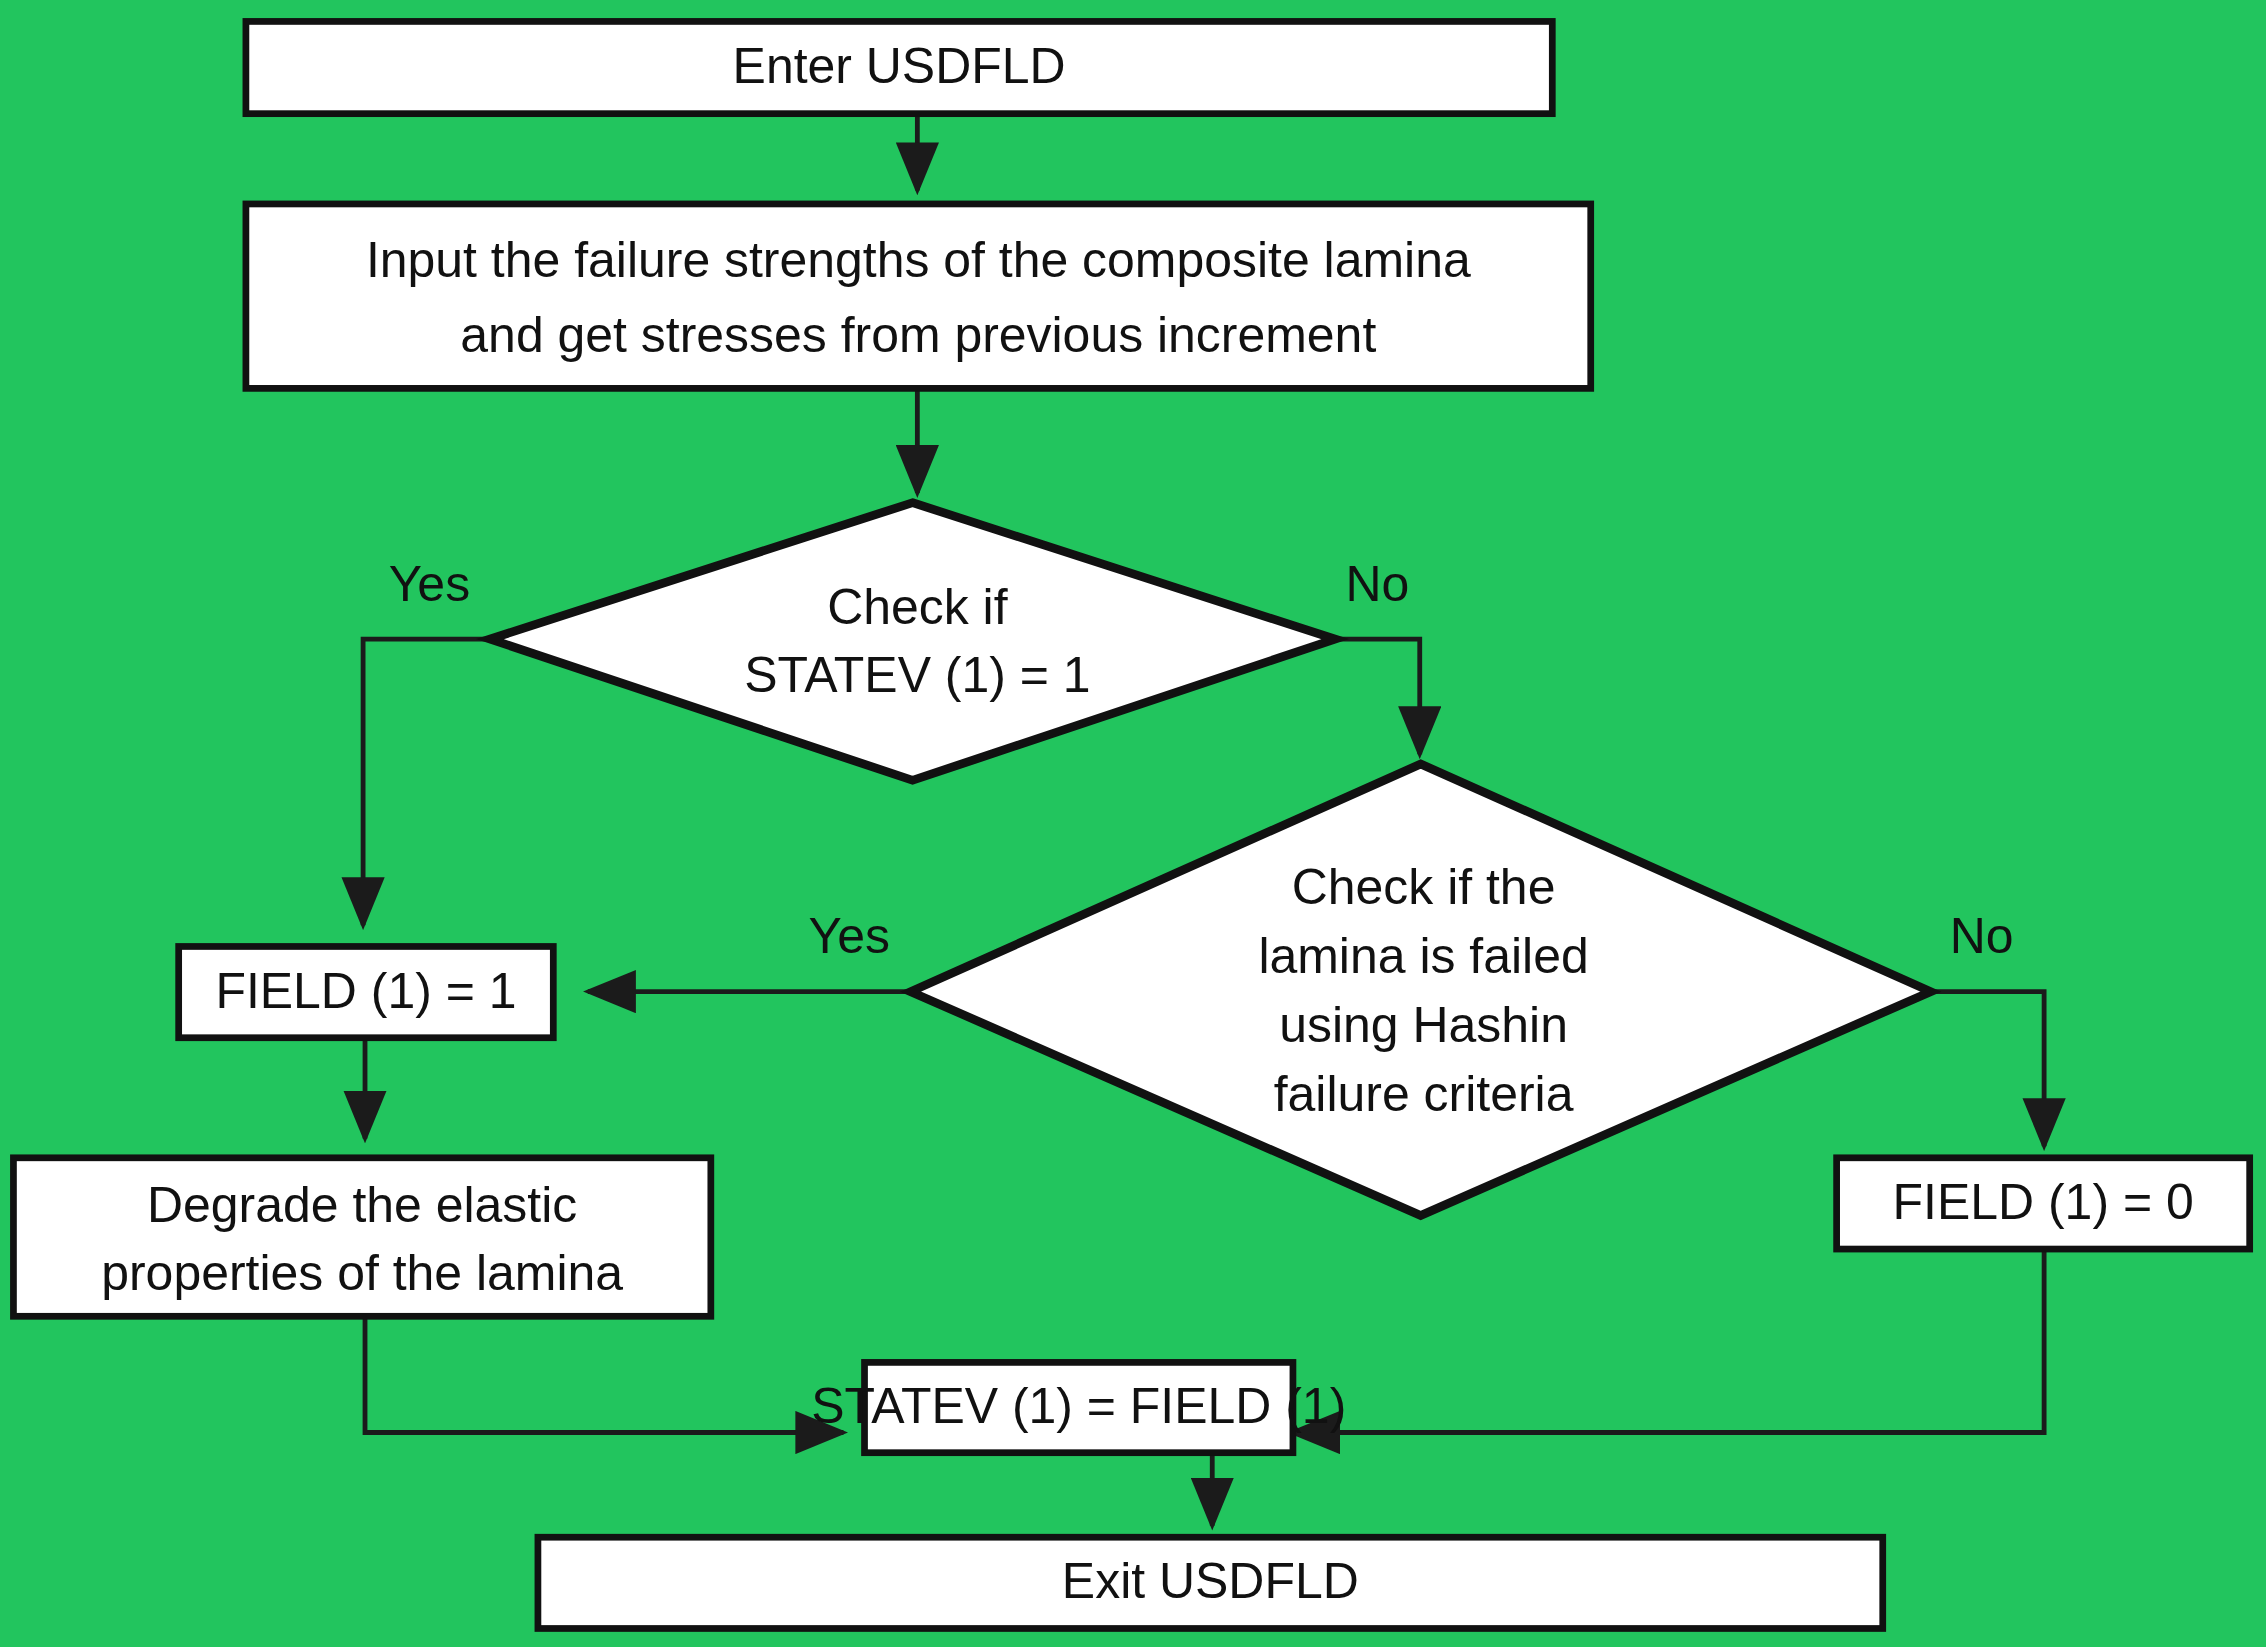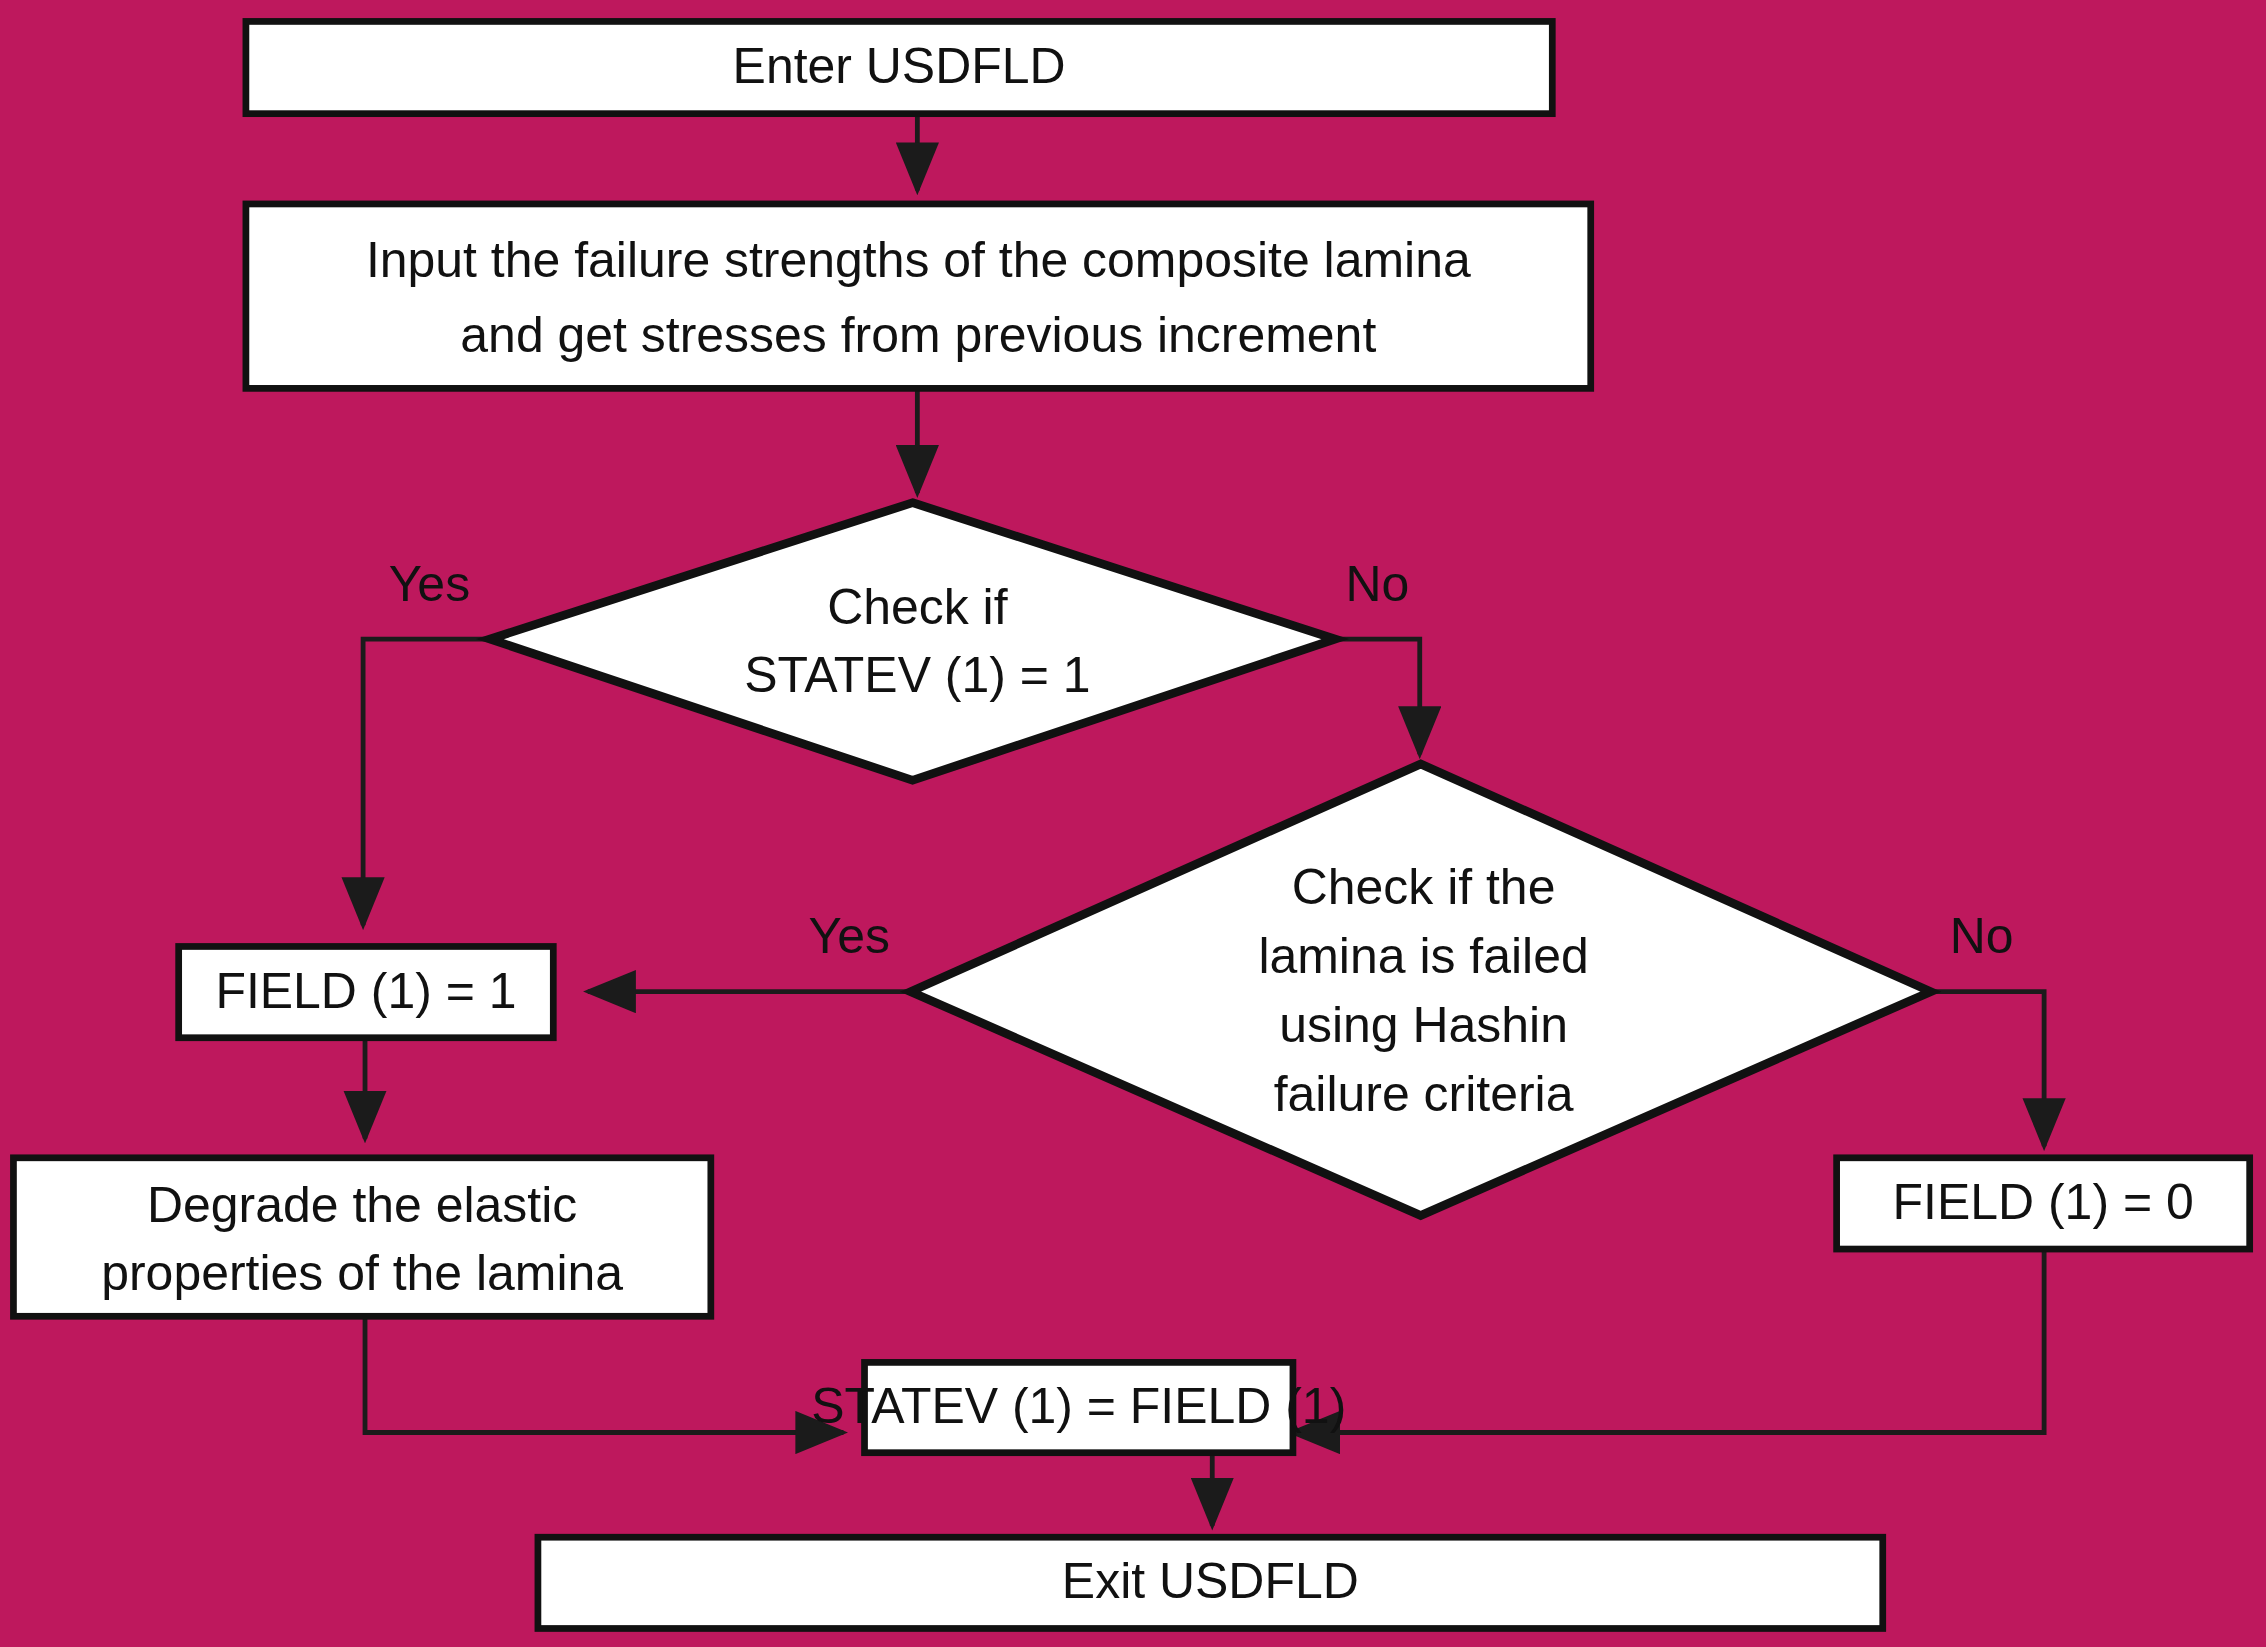--- a/index.html
+++ b/index.html
@@ -8,21 +8,21 @@
     padding: 0;
     background: #ffffff;
   }
   body {
     font-family: "Liberation Sans", sans-serif;
   }
   #stage {
     position: relative;
     width: 2266px;
     height: 1648px;
-    background: #be185d;
+    background: #22c55e;
     overflow: hidden;
   }
   #flow-svg {
     position: absolute;
     top: 0;
     left: 0;
     width: 2266px;
     height: 1648px;
     display: block;
   }

